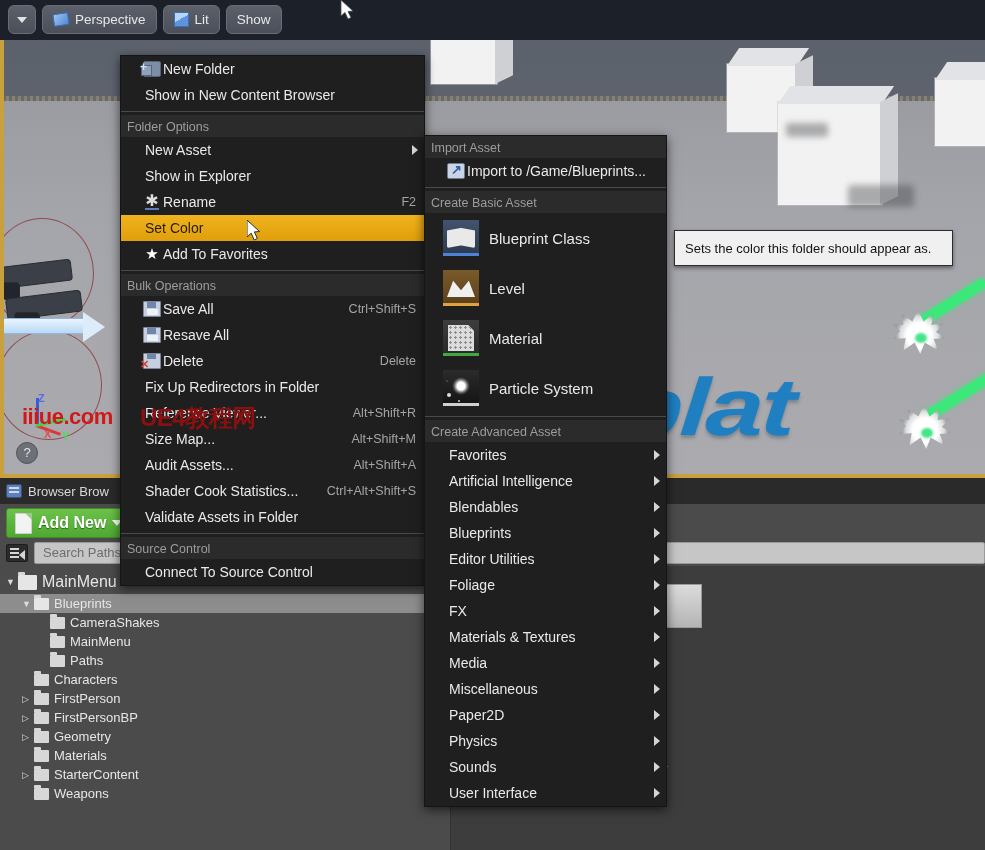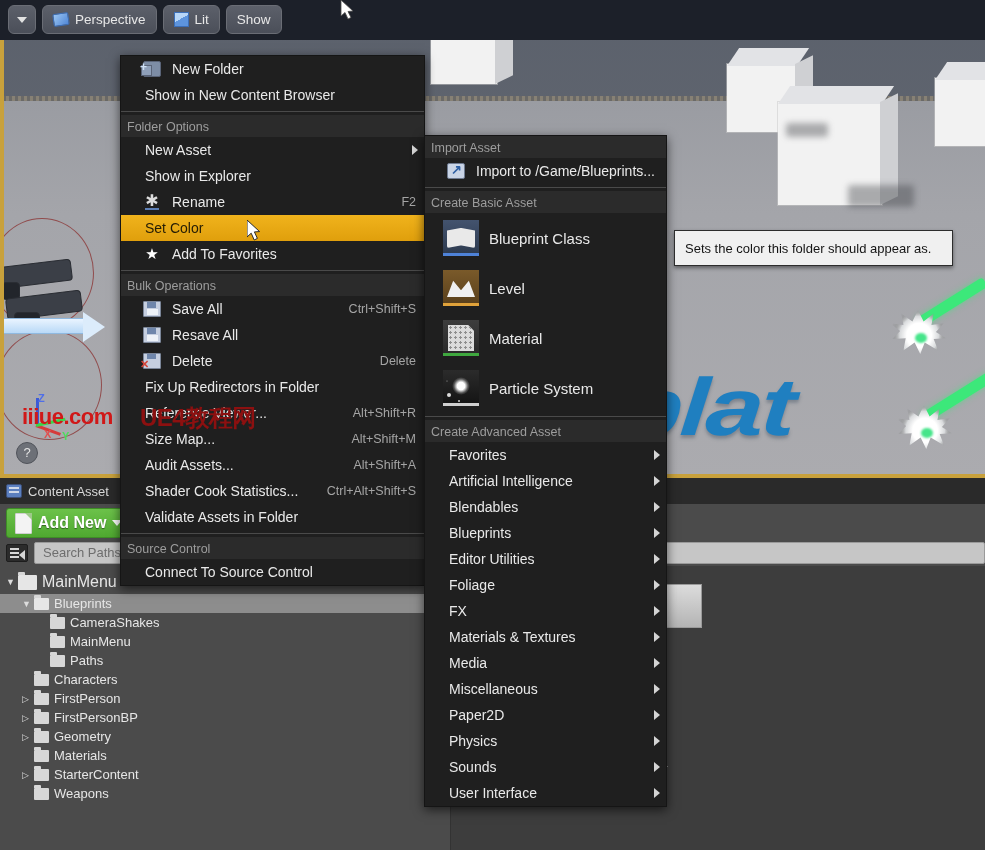--- a/index.html
+++ b/index.html
@@ -227,21 +227,21 @@
     color: #9d9d9d; font-size: 12.5px; padding: 5px 0 3px 6px;
     background: #2b2b2b;
   }
   .menu-sep { height: 1px; background: #4a4a4a; margin: 3px 0; }
   .menu-item {
     display: flex; align-items: center; height: 26px;
     color: #e9e9e9; font-size: 14px; padding-left: 24px; position: relative;
   }
   .menu-item .mi-icon { position: absolute; left: 22px; width: 18px; height: 16px; }
   .menu-item .mi-label { margin-left: 0; }
-  .menu-item.has-icon .mi-label { margin-left: 27px; }
+  .menu-item.has-icon .mi-label { margin-left: 18px; }
   .menu-item .mi-shortcut {
     margin-left: auto; margin-right: 8px; color: #a5a5a5; font-size: 12.5px;
   }
   .menu-item .mi-arrow {
     margin-left: auto; margin-right: 6px;
     width: 0; height: 0; border-top: 5px solid transparent;
     border-bottom: 5px solid transparent; border-left: 6px solid #d4d4d4;
   }
   .menu-item.highlight {
     background: linear-gradient(#f0b31c,#e09f0c); color: #2a2108;
@@ -382,21 +382,21 @@
     </div>
 
     <svg class="white-cursor-top" viewBox="0 0 16 22">
       <polygon points="0,0 0,16 4,12.5 7,19 10,17.5 7,11.5 12,11" fill="#ffffff" stroke="#4a4a4a" stroke-width="0.8"></polygon>
     </svg>
   </div>
 
   <div class="cb">
     <div class="cb-titlebar">
       <span class="cb-tab-icon"></span>
-      <span class="cb-tab-label">Content Asset</span>
+      <span class="cb-tab-label">Browser Brow</span>
     </div>
 
     <div class="cb-toolbar">
       <div class="add-new-btn">
         <span class="page-icon"></span>
         <span>Add New</span>
         <span class="caret-down"></span>
       </div>
     </div>
 

